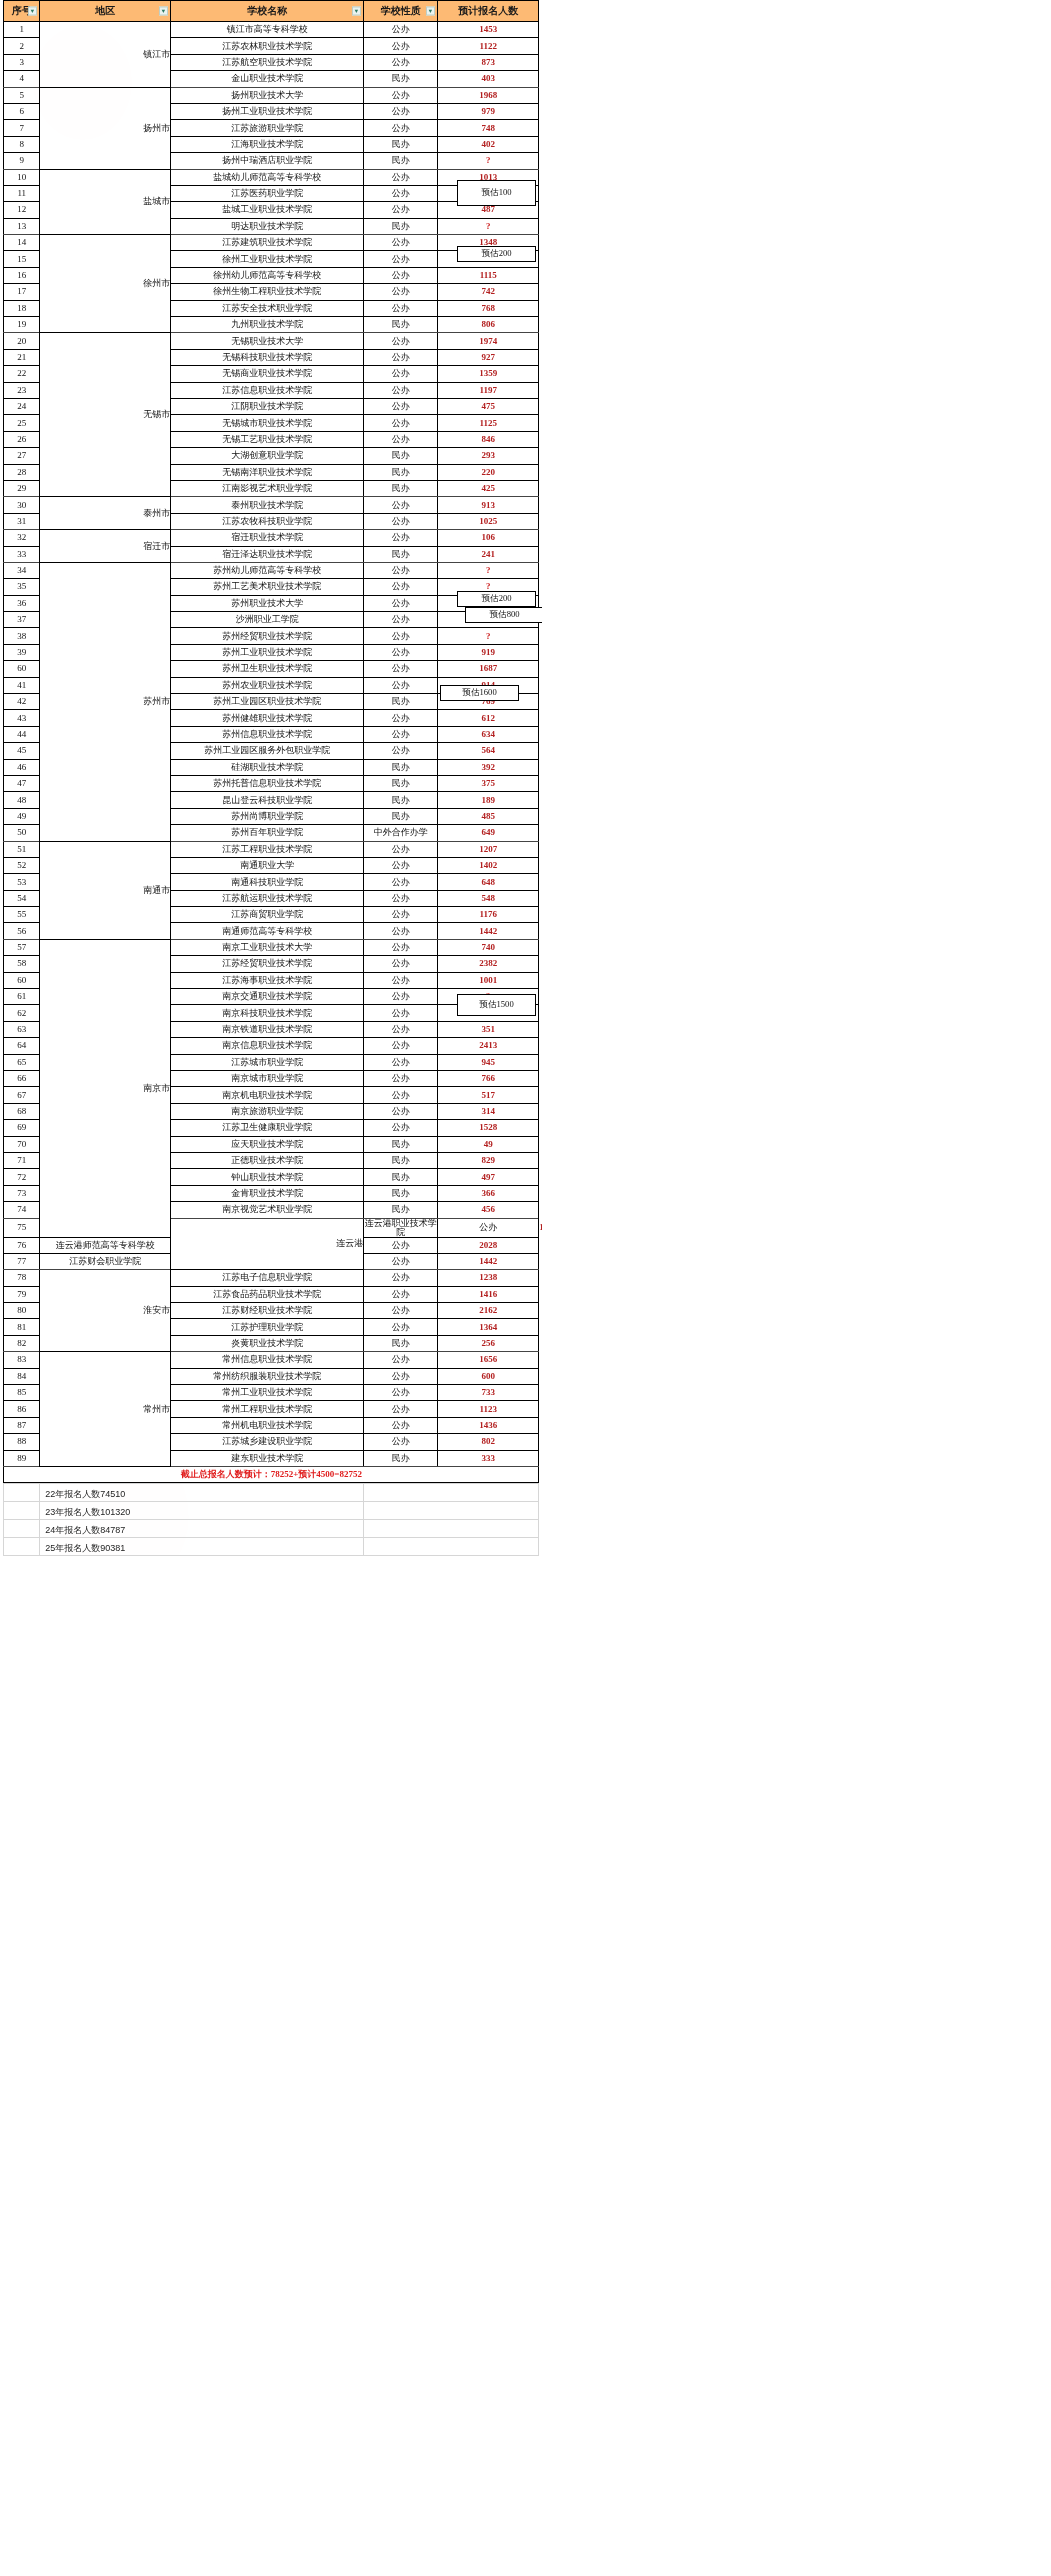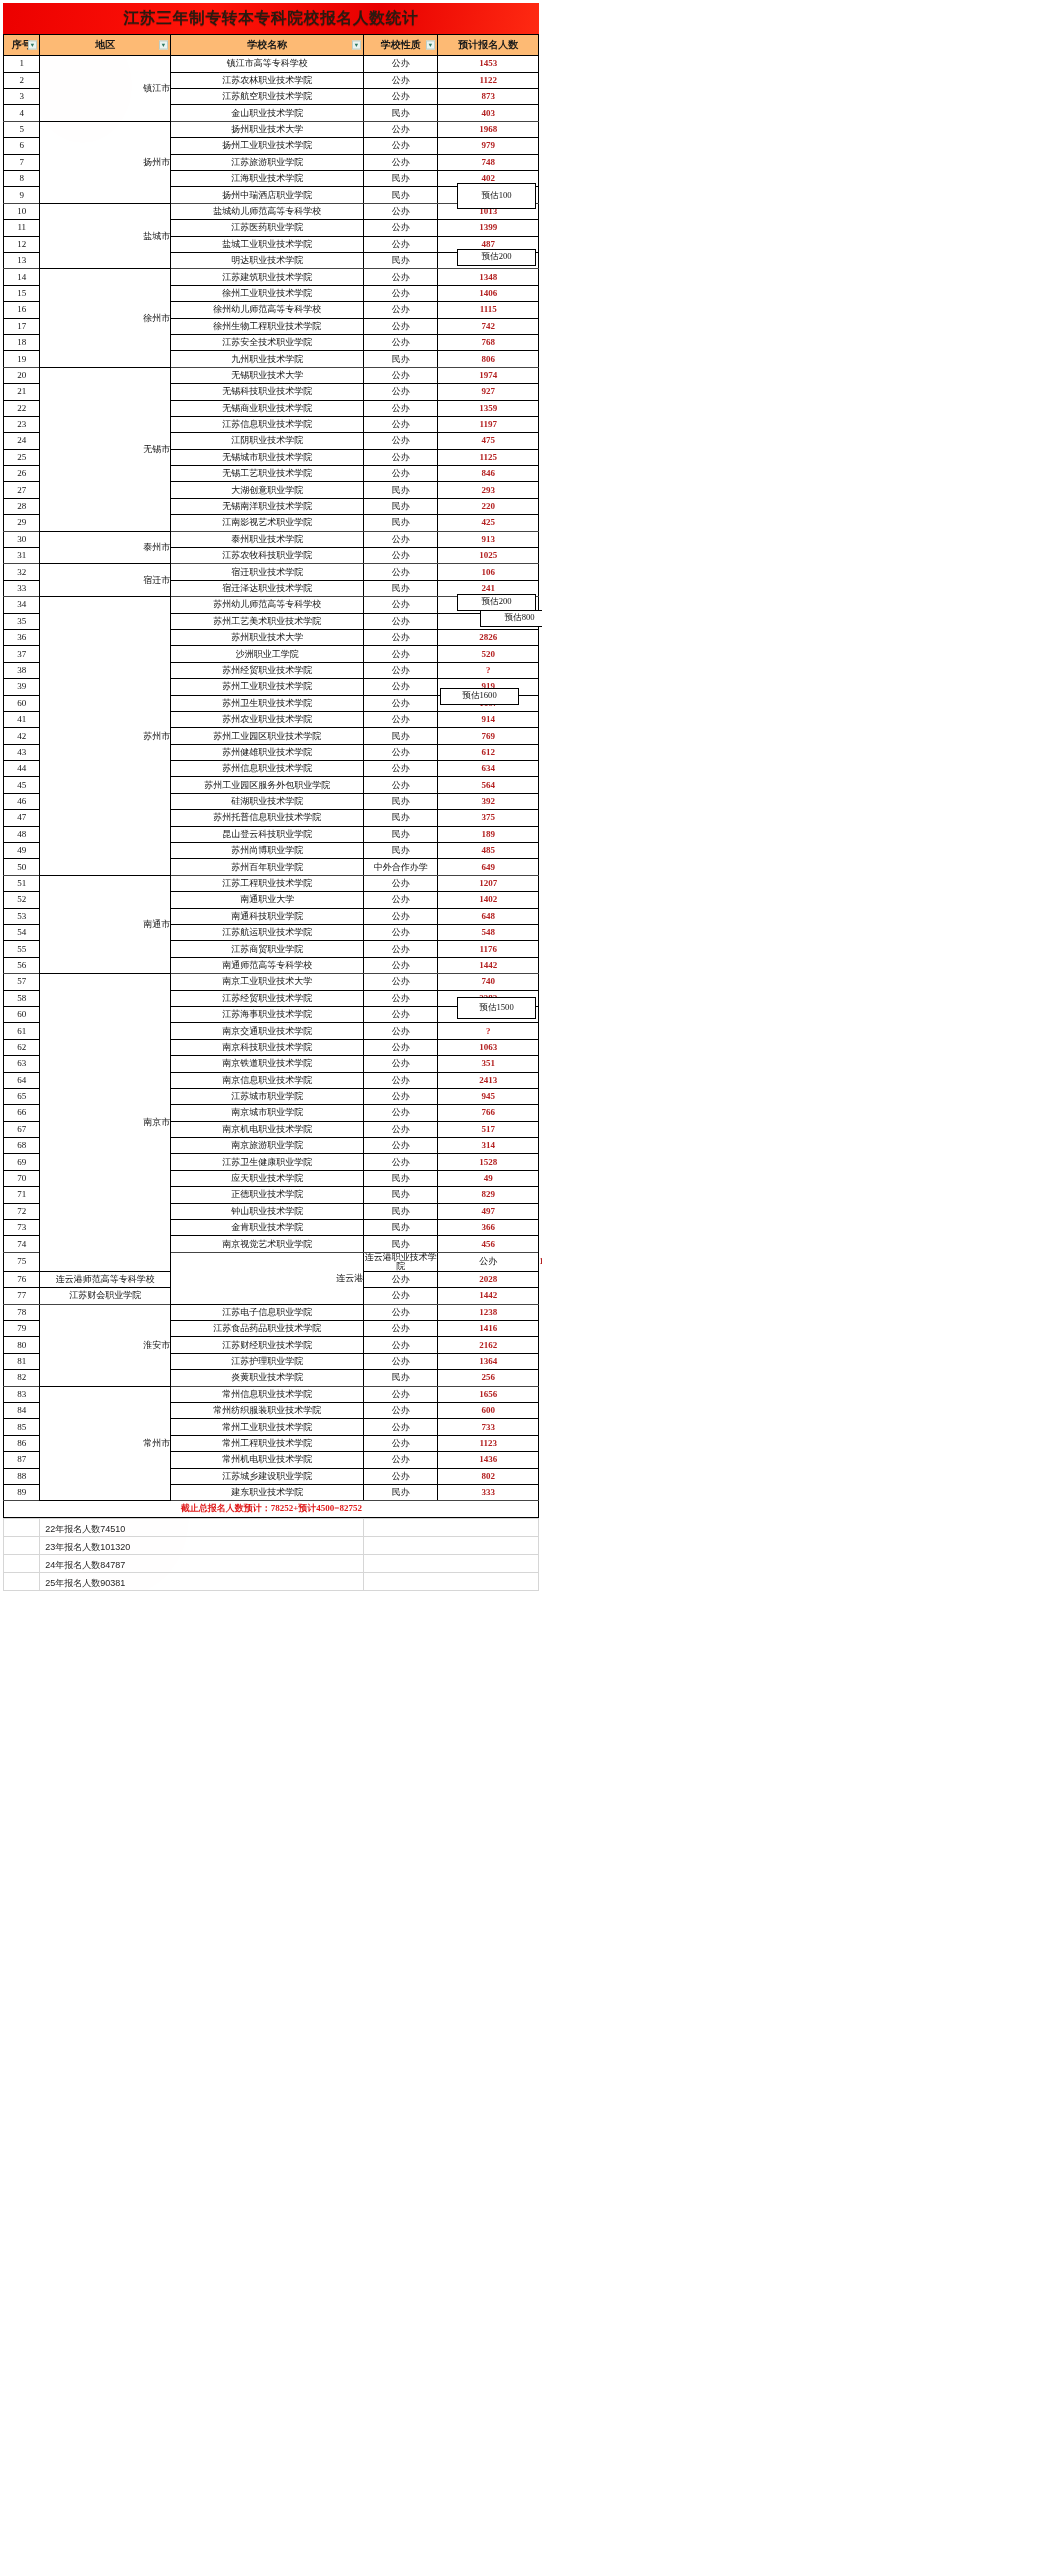--- a/index.html
+++ b/index.html
@@ -171,23 +171,20 @@
     <div class="wm-blob" style="left:164px;top:8.2px;width:123px;height:148px;opacity:.18"></div>
     <div class="wm-blob" style="left:386px;top:49px;width:115px;height:123px;opacity:.2"></div>
     <div class="wm-blob" style="left:74px;top:509px;width:148px;height:164px;opacity:.25"></div>
     <div class="wm-blob" style="left:271px;top:969px;width:164px;height:181px;opacity:.18"></div>
     <div class="wm-blob" style="left:49px;top:1438px;width:140px;height:156px;opacity:.2"></div>
     <div class="wm-blob" style="left:345px;top:1807px;width:156px;height:173px;opacity:.18"></div>
     <div class="wm-blob" style="left:99px;top:2218px;width:173px;height:181px;opacity:.22"></div>
     <div class="wm-blob" style="left:394px;top:2366px;width:123px;height:140px;opacity:.18"></div>
   </div>
 
-  <div class="title-banner">
-    <span class="title-text">江苏三年制专转本专科院校报名人数统计</span>
-  </div>
 
   <table class="grid">
     <colgroup>
       <col class="c-idx">
         <col class="c-reg">
         <col class="c-name">
         <col class="c-type">
         <col class="c-num">
     </colgroup>
     <thead>
@@ -790,18 +787,18 @@
           <td>25年报名人数90381</td>
           <td></td>
         </tr>
       </tbody>
   </table>
 
   <div id="notes-layer">
       <div class="note" style="top: 180px; left: 457px; height: 26px;">预估100</div>
       <div class="note" style="top: 246px; left: 457px; height: 16.4px;">预估200</div>
       <div class="note" style="top: 591px; left: 457px; height: 16.4px;">预估200</div>
-      <div class="note" style="top: 607px; left: 480px; height: 16.4px;">预估800</div>
+      <div class="note" style="top: 607px; left: 465px; height: 16.4px;">预估800</div>
       <div class="note" style="top: 657px; left: 440px; height: 16.4px; margin-top: 28px;">预估1600</div>
       <div class="note" style="top: 994px; left: 457px; height: 22px;">预估1500</div>
     </div>
 </div>
 
 
 </body></html>

